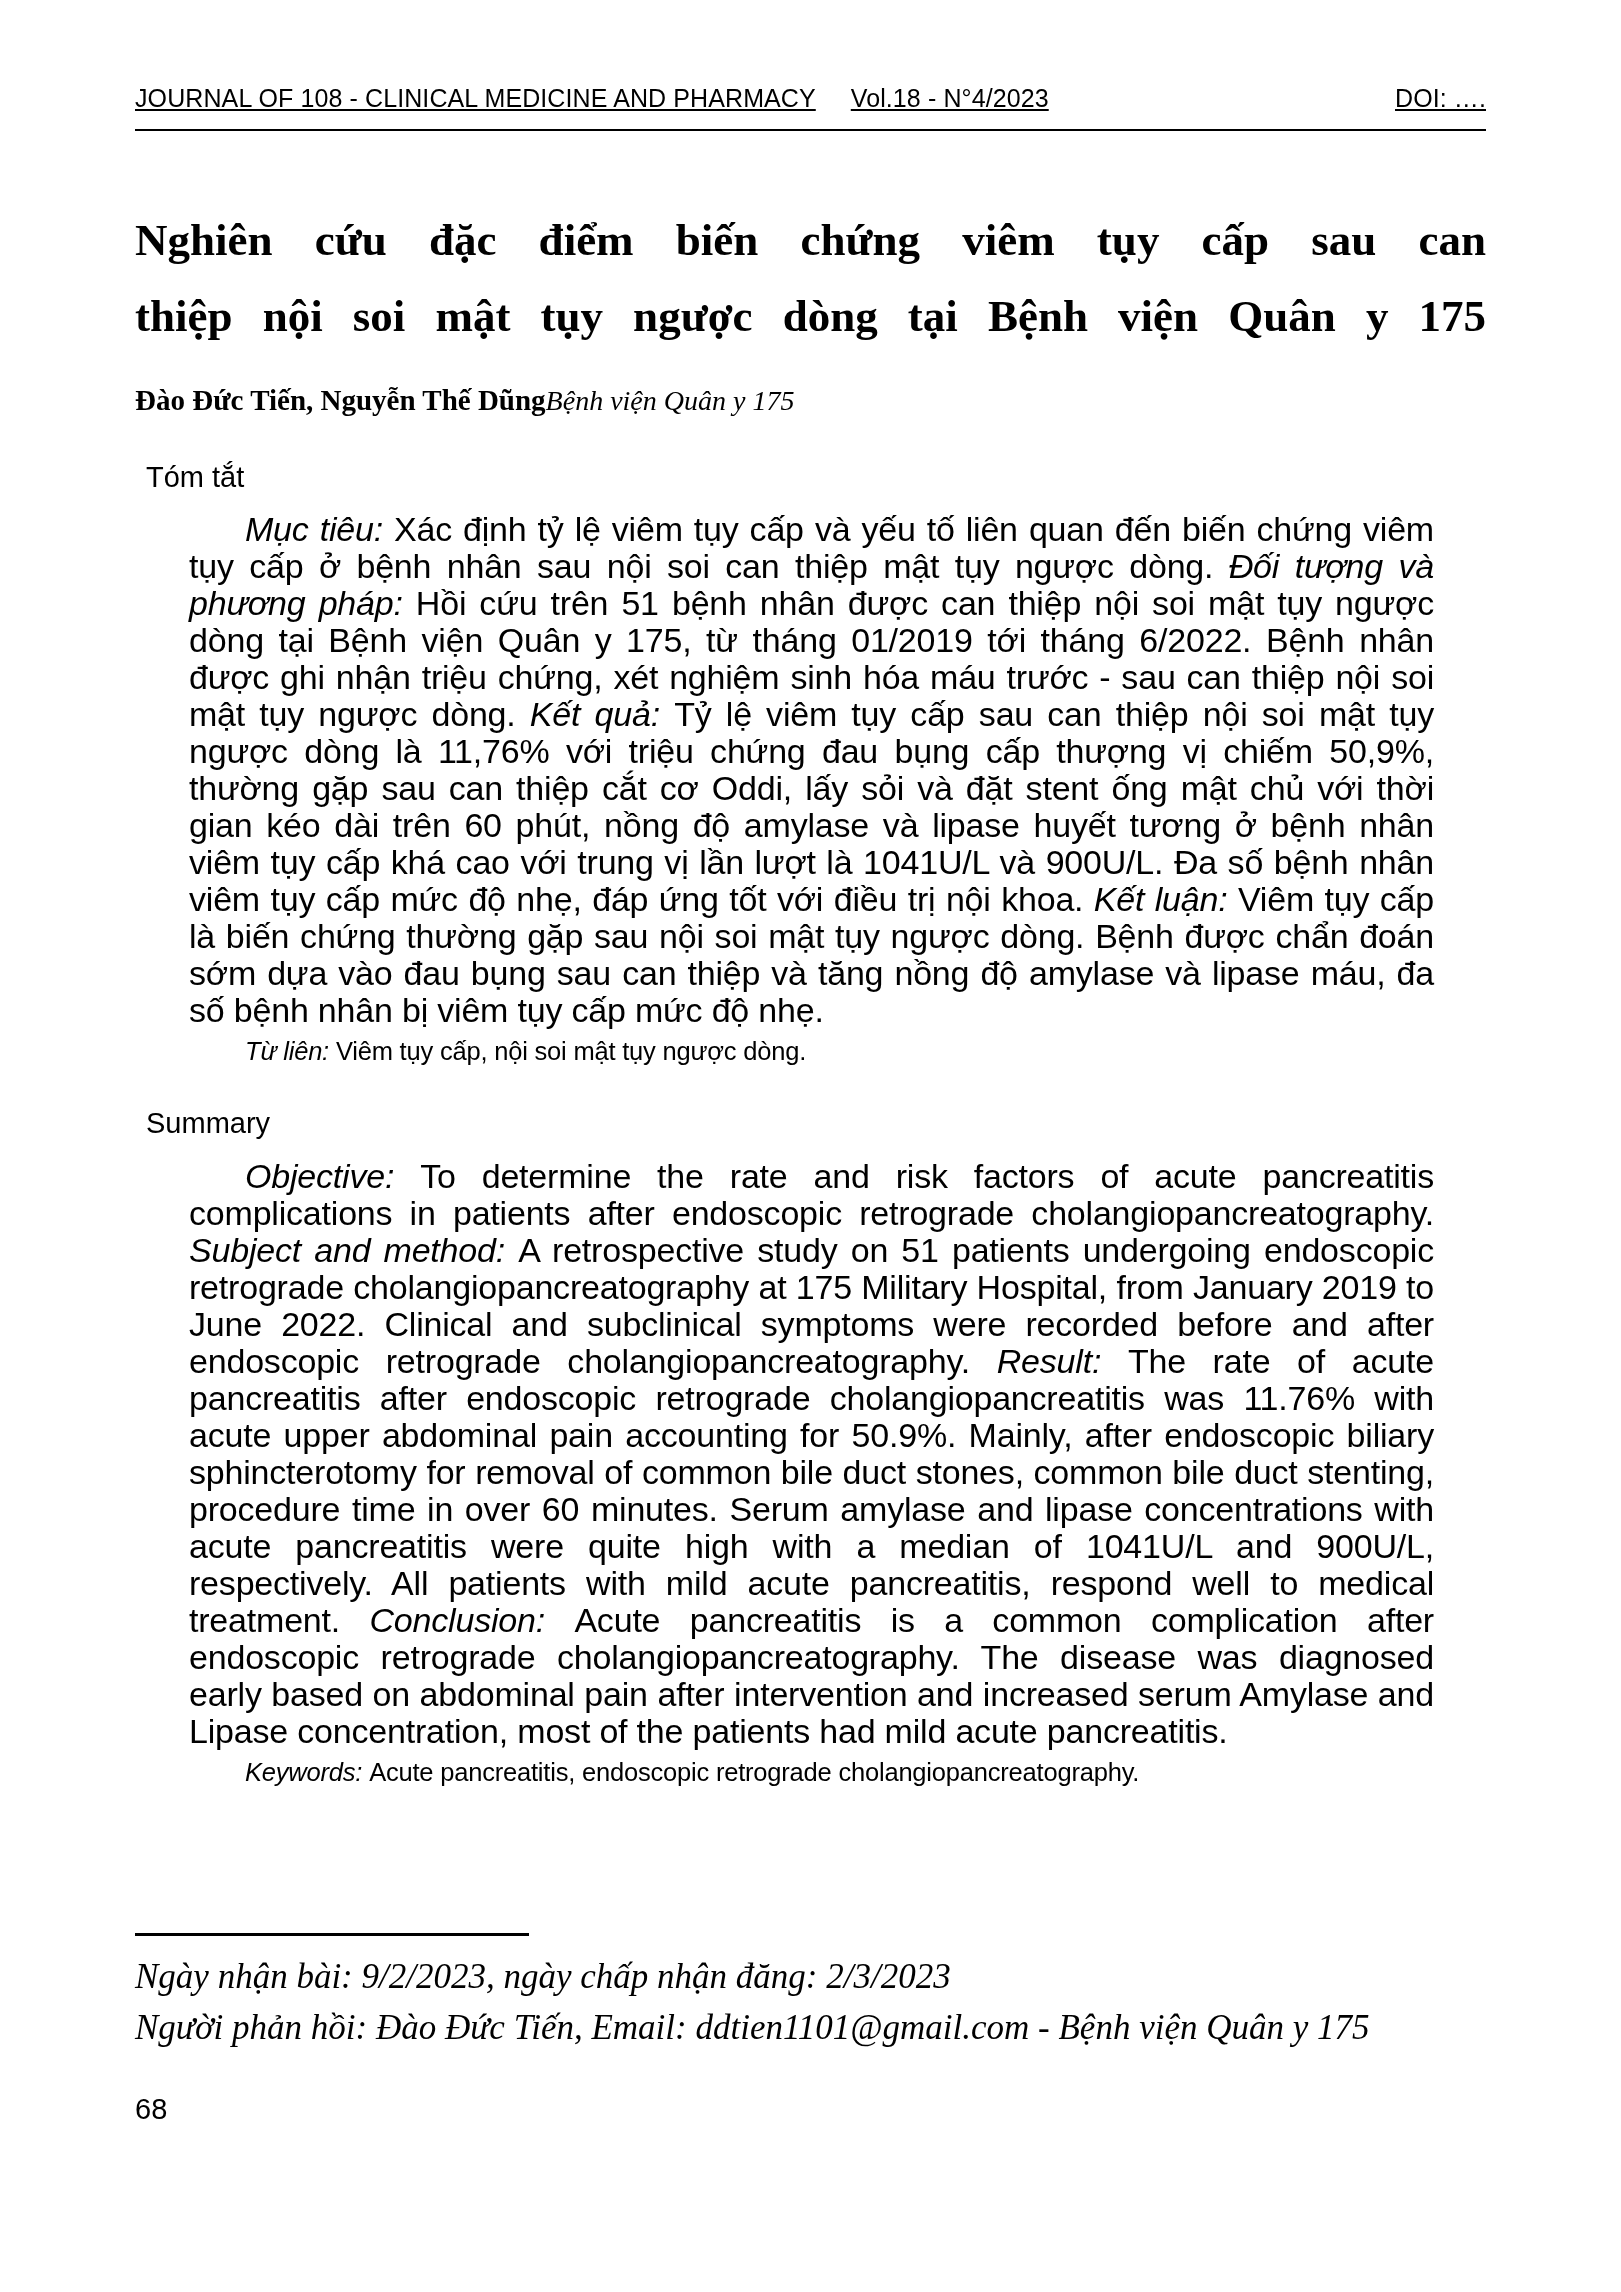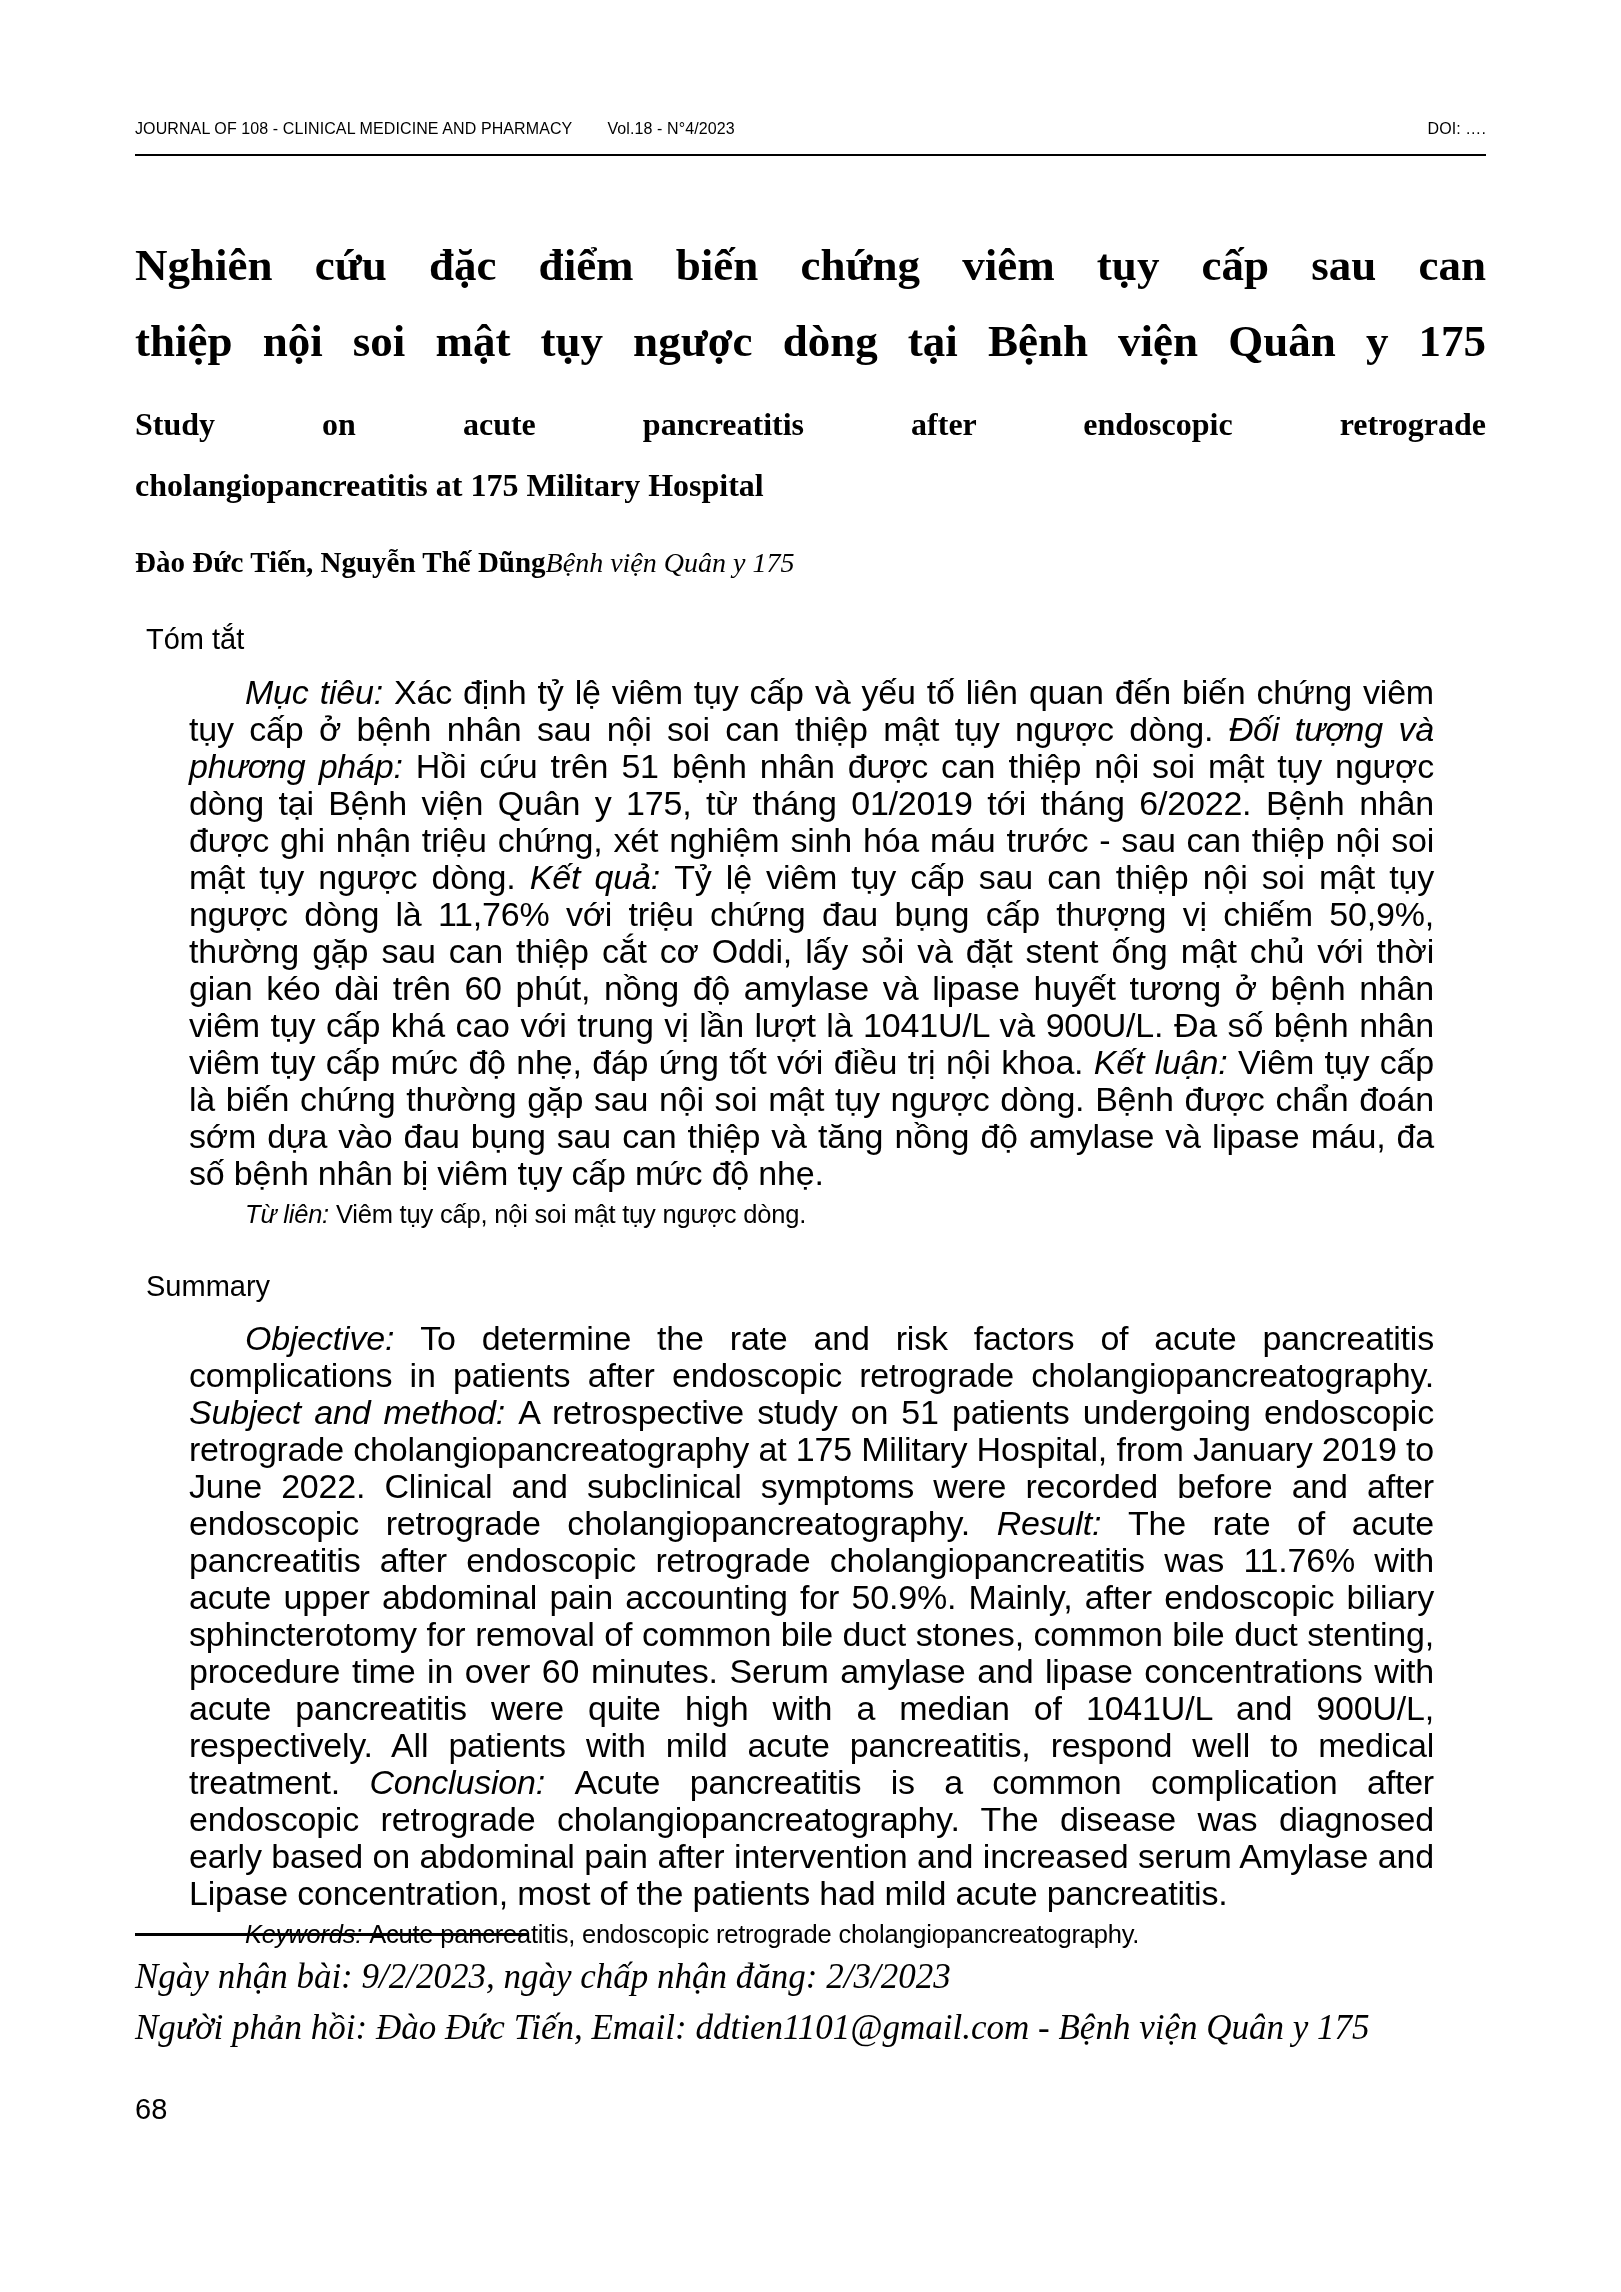--- a/index.html
+++ b/index.html
@@ -10,21 +10,21 @@
     font-family: "Liberation Sans", "DejaVu Sans", sans-serif;
   }
   .page {
     position: absolute; inset: 0;
     padding: 0 135px; box-sizing: border-box;
   }
 
   
   .header {
     display: flex; justify-content: space-between; align-items: baseline;
-    padding-top: 120px; font-size: 16px; letter-spacing: 0.1px;
+    padding-top: 84px; font-size: 25px; letter-spacing: 0.1px; text-decoration: underline;
   }
   .header-left { display: flex; align-items: baseline; }
   .header-left .vol { margin-left: 35px; }
   .header-rule { border-bottom: 2.9px solid #000; margin-top: 15.7px; }
 
   
   .title-vi {
     font-family: "Liberation Serif", "DejaVu Serif", serif;
     font-weight: bold; font-size: 45px; line-height: 76px;
     margin: 71px 0 0 0;
@@ -95,24 +95,20 @@
     </div>
     <span>DOI: ….</span>
   </div>
   <div class="header-rule"></div>
 
   <h1 class="title-vi">
     <span class="jline">Nghiên cứu đặc điểm biến chứng viêm tụy cấp sau can</span>
     <span class="jline">thiệp nội soi mật tụy ngược dòng tại Bệnh viện Quân y 175</span>
   </h1>
 
-  <h2 class="title-en">
-    <span class="jline">Study on acute pancreatitis after endoscopic retrograde</span>
-    <span class="nline">cholangiopancreatitis at 175 Military Hospital</span>
-  </h2>
 
   <div class="authors-row">
     <span class="authors">Đào Đức Tiến, Nguyễn Thế Dũng</span>
     <span class="affiliation">Bệnh viện Quân y 175</span>
   </div>
 
   <h3 class="section-heading">Tóm tắt</h3>
   <p class="abstract"><em>Mục tiêu: </em><span>Xác định tỷ lệ viêm tụy cấp và yếu tố liên quan đến biến chứng viêm tụy cấp ở bệnh nhân sau nội soi can thiệp mật tụy ngược dòng. </span><em>Đối tượng và phương pháp: </em><span>Hồi cứu trên 51 bệnh nhân được can thiệp nội soi mật tụy ngược dòng tại Bệnh viện Quân y 175, từ tháng 01/2019 tới tháng 6/2022. Bệnh nhân được ghi nhận triệu chứng, xét nghiệm sinh hóa máu trước - sau can thiệp nội soi mật tụy ngược dòng. </span><em>Kết quả: </em><span>Tỷ lệ viêm tụy cấp sau can thiệp nội soi mật tụy ngược dòng là 11,76% với triệu chứng đau bụng cấp thượng vị chiếm 50,9%, thường gặp sau can thiệp cắt cơ Oddi, lấy sỏi và đặt stent ống mật chủ với thời gian kéo dài trên 60 phút, nồng độ amylase và lipase huyết tương ở bệnh nhân viêm tụy cấp khá cao với trung vị lần lượt là 1041U/L và 900U/L. Đa số bệnh nhân viêm tụy cấp mức độ nhẹ, đáp ứng tốt với điều trị nội khoa. </span><em>Kết luận: </em><span>Viêm tụy cấp là biến chứng thường gặp sau nội soi mật tụy ngược dòng. Bệnh được chẩn đoán sớm dựa vào đau bụng sau can thiệp và tăng nồng độ amylase và lipase máu, đa số bệnh nhân bị viêm tụy cấp mức độ nhẹ.</span></p>
   <p class="keywords"><em>Từ liên: </em><span>Viêm tụy cấp, nội soi mật tụy ngược dòng.</span></p>
 

